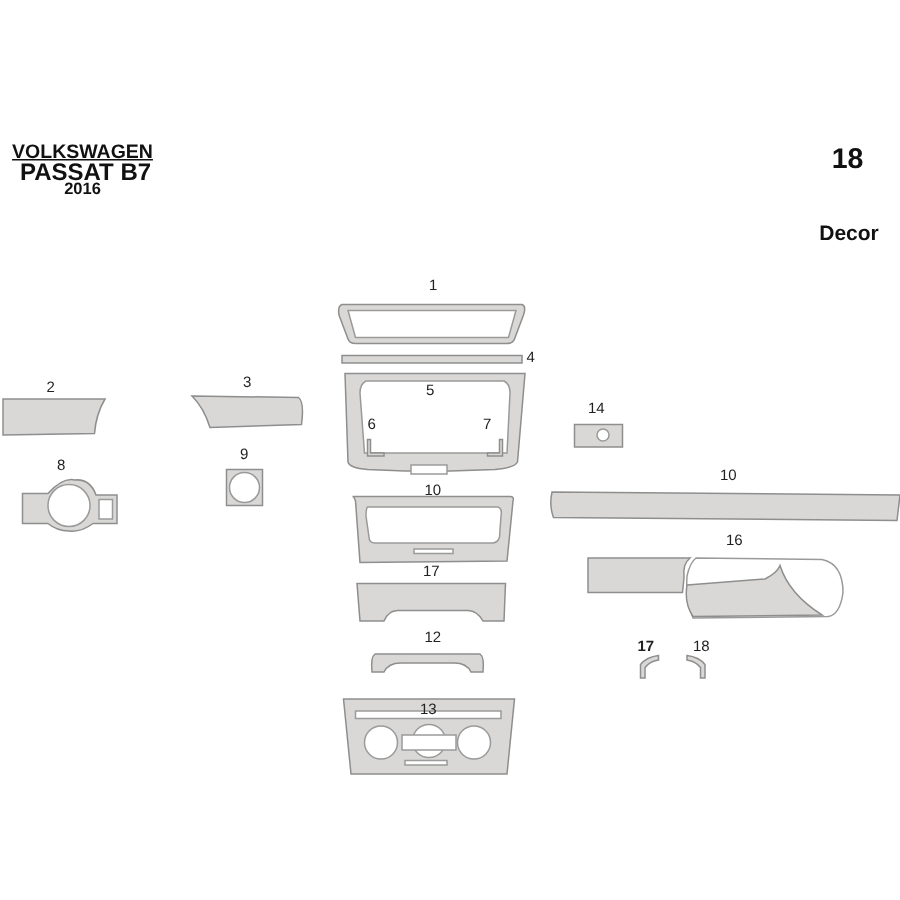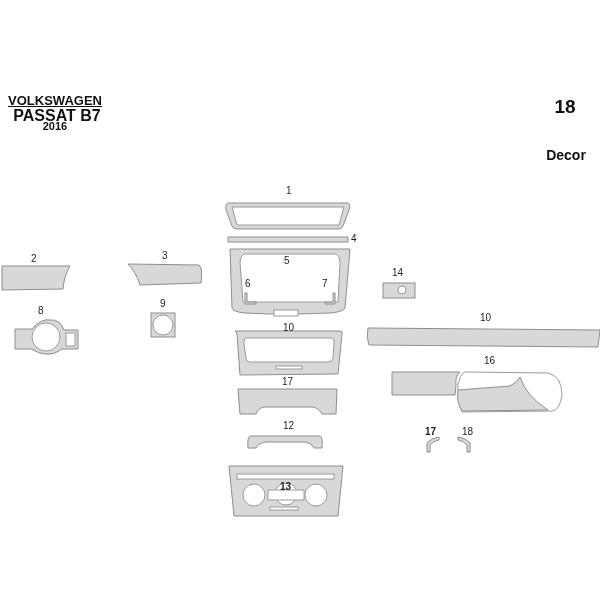--- a/index.html
+++ b/index.html
@@ -96,18 +96,18 @@
 <span class="lbl" style="left:162px; top:250px;">3</span>
 <span class="lbl" style="left:351px; top:233px;">4</span>
 <span class="lbl" style="left:284px; top:255px;">5</span>
 <span class="lbl" style="left:245px; top:278px;">6</span>
 <span class="lbl" style="left:322px; top:278px;">7</span>
 <span class="lbl" style="left:38px;  top:305px;">8</span>
 <span class="lbl" style="left:160px; top:298px;">9</span>
 <span class="lbl" style="left:283px; top:322px;">10</span>
 <span class="lbl" style="left:282px; top:376px;">17</span>
 <span class="lbl" style="left:283px; top:420px;">12</span>
-<span class="lbl" style="left:280px; top:481px;font-weight:bold;">13</span>
+<span class="lbl" style="left:280px; top:468px;">13</span>
 <span class="lbl" style="left:392px; top:267px;">14</span>
 <span class="lbl" style="left:480px; top:312px;">10</span>
 <span class="lbl" style="left:465px; top:355px;margin-left:19px;">16</span>
 <span class="lbl" style="left:425px; top:426px;font-weight:bold;">17</span>
 <span class="lbl" style="left:462px; top:426px;">18</span>
 
 </body></html>

